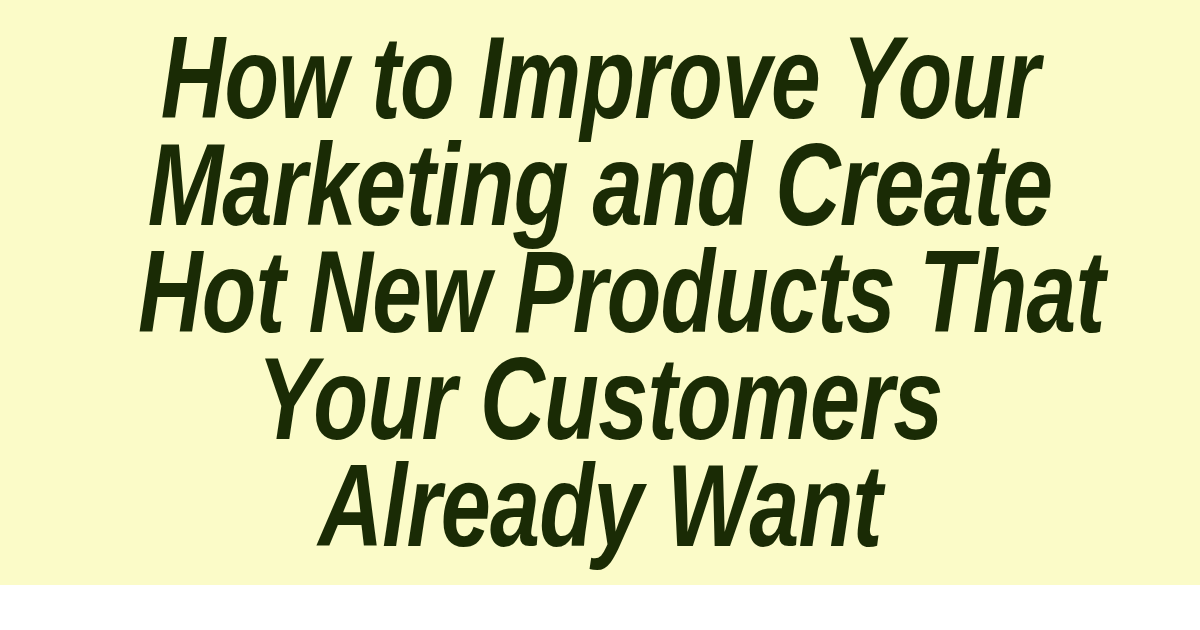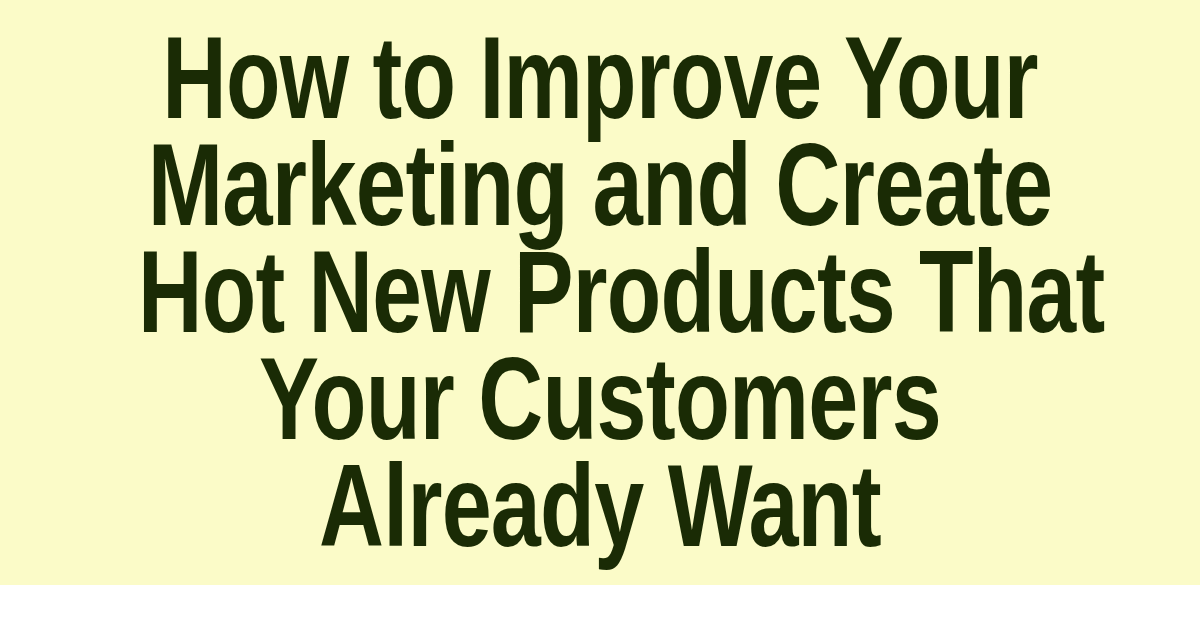--- a/index.html
+++ b/index.html
@@ -15,20 +15,21 @@
 
   #og-card {
     position: relative;
     width: 1200px;
     height: 585px;
     background: #fbfbc8;
     display: flex;
     align-items: center;
     justify-content: center;
     box-sizing: border-box;
+    font-style: italic;
   }
 
   #headline {
     width: 1200px;
     text-align: center;
     color: #1a2b05;
     font-family: "Liberation Sans", "DejaVu Sans", sans-serif;
     font-weight: 700;
     font-size: 116px;
     line-height: 107px;

